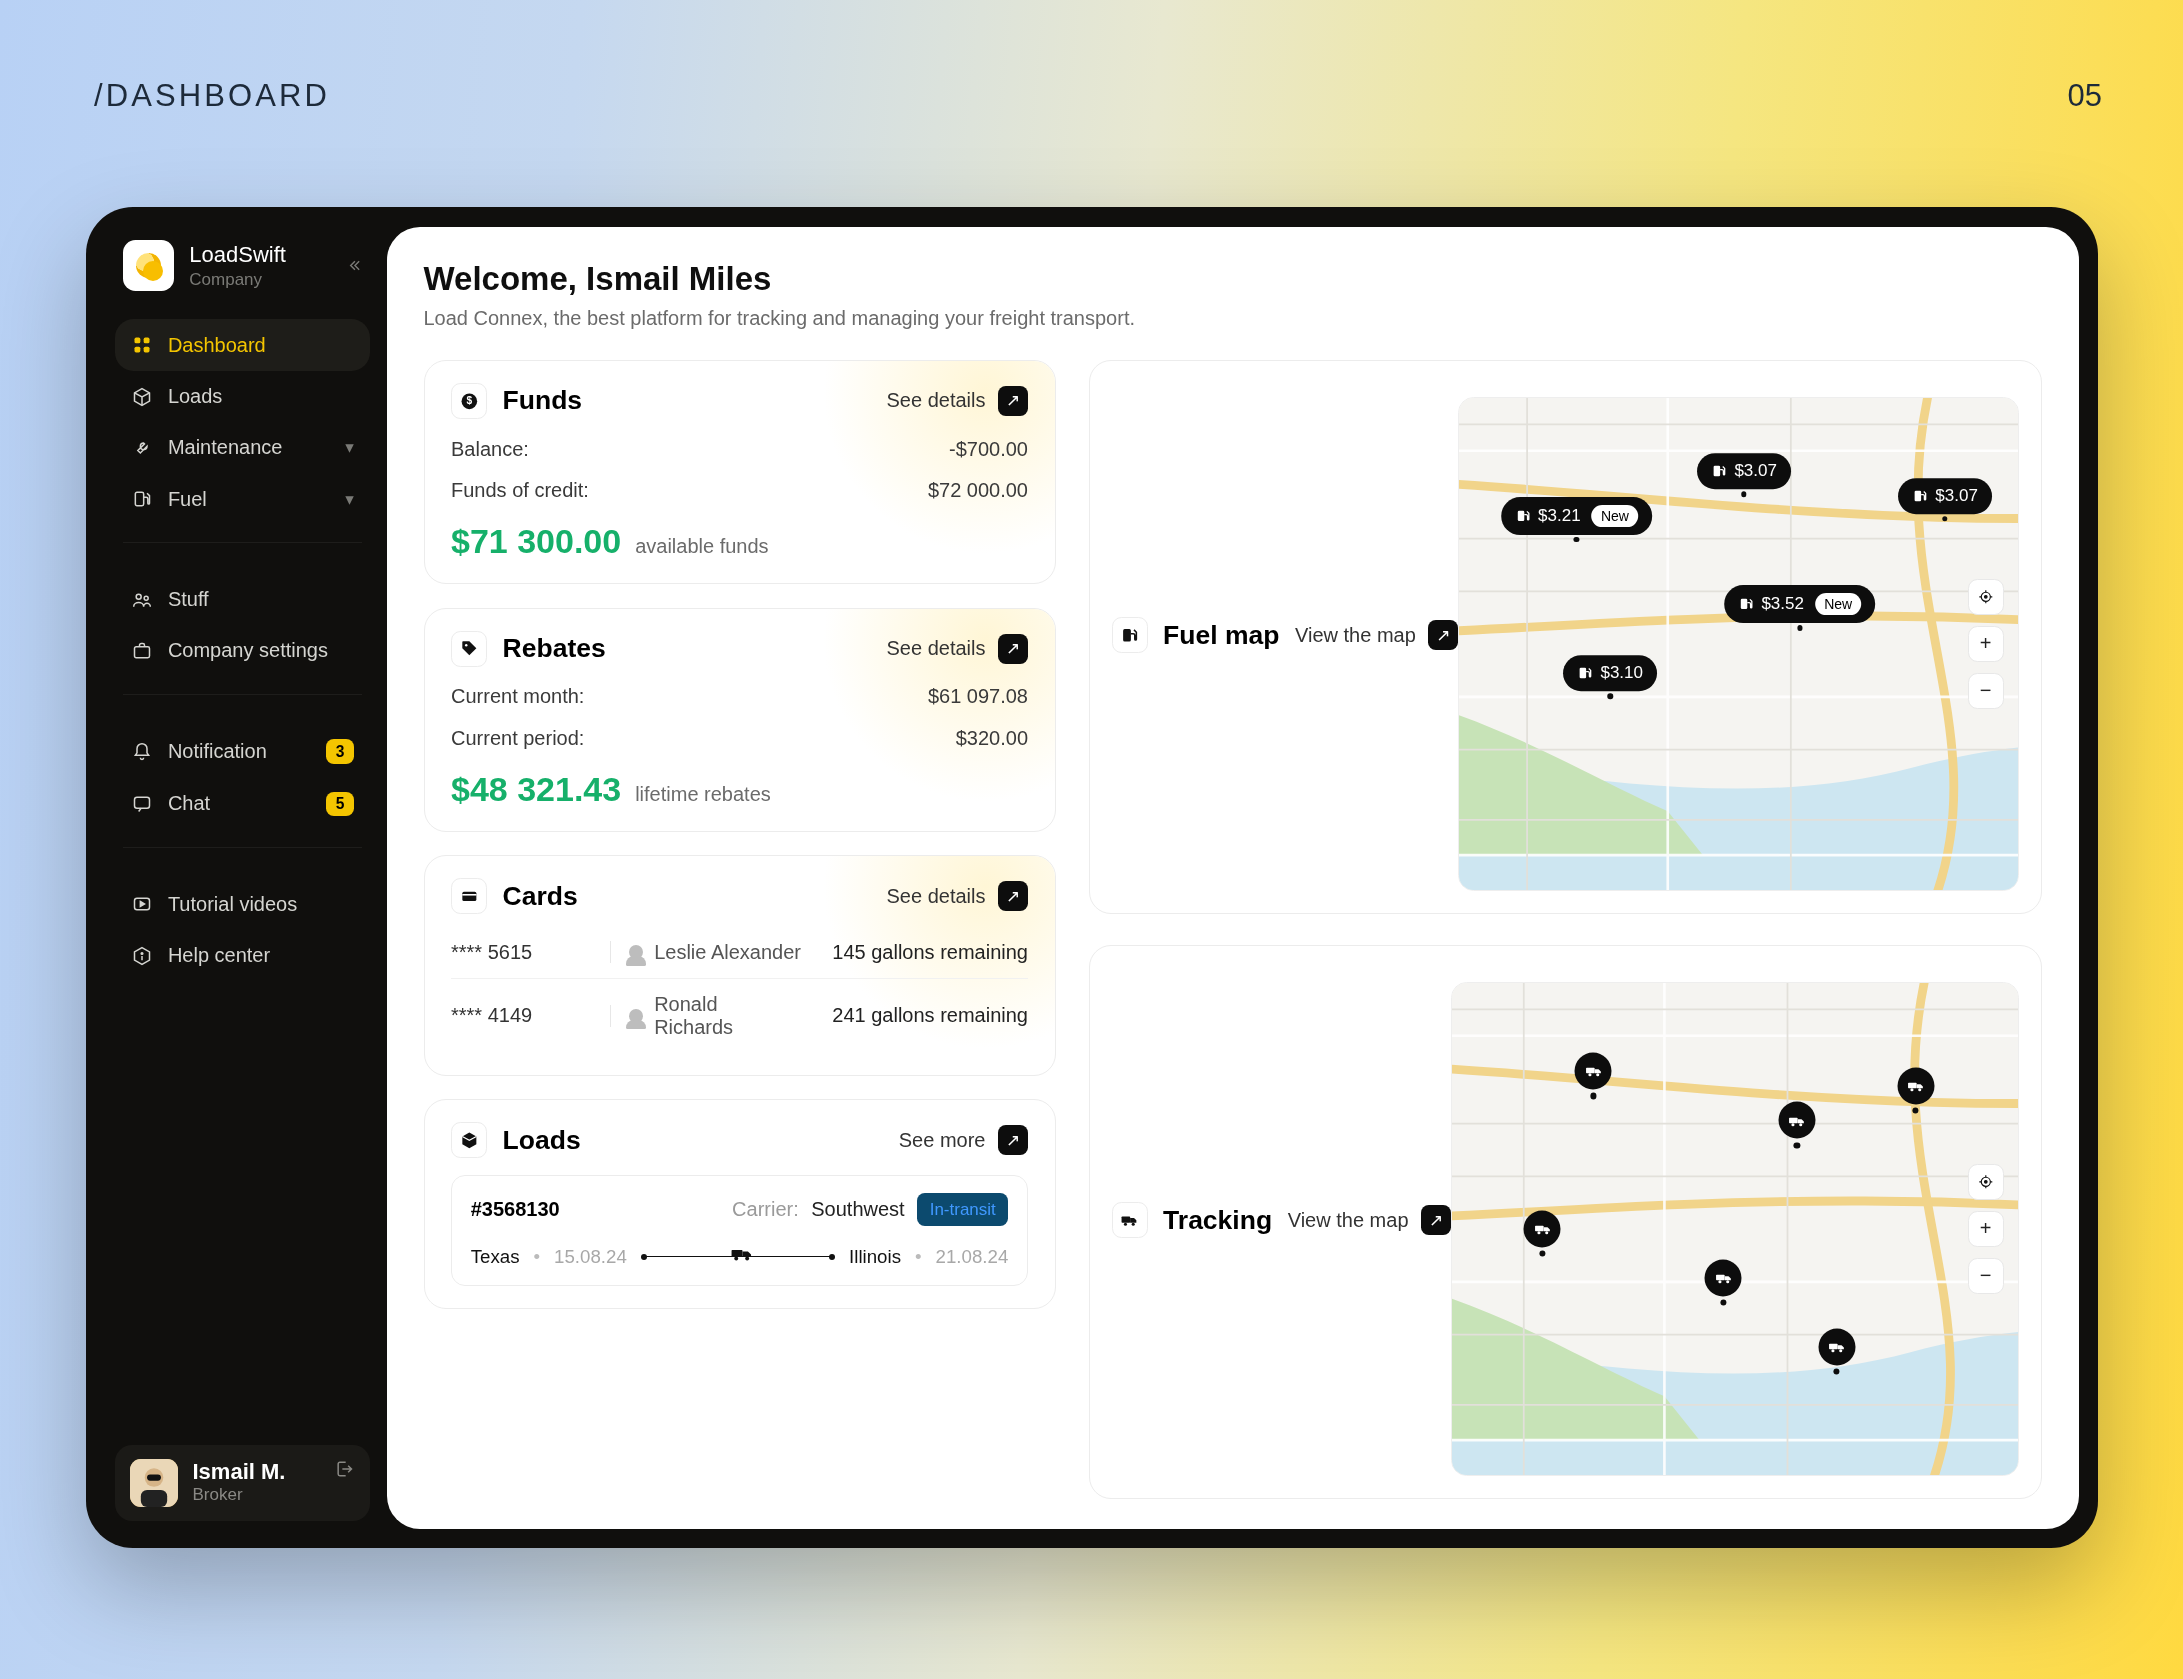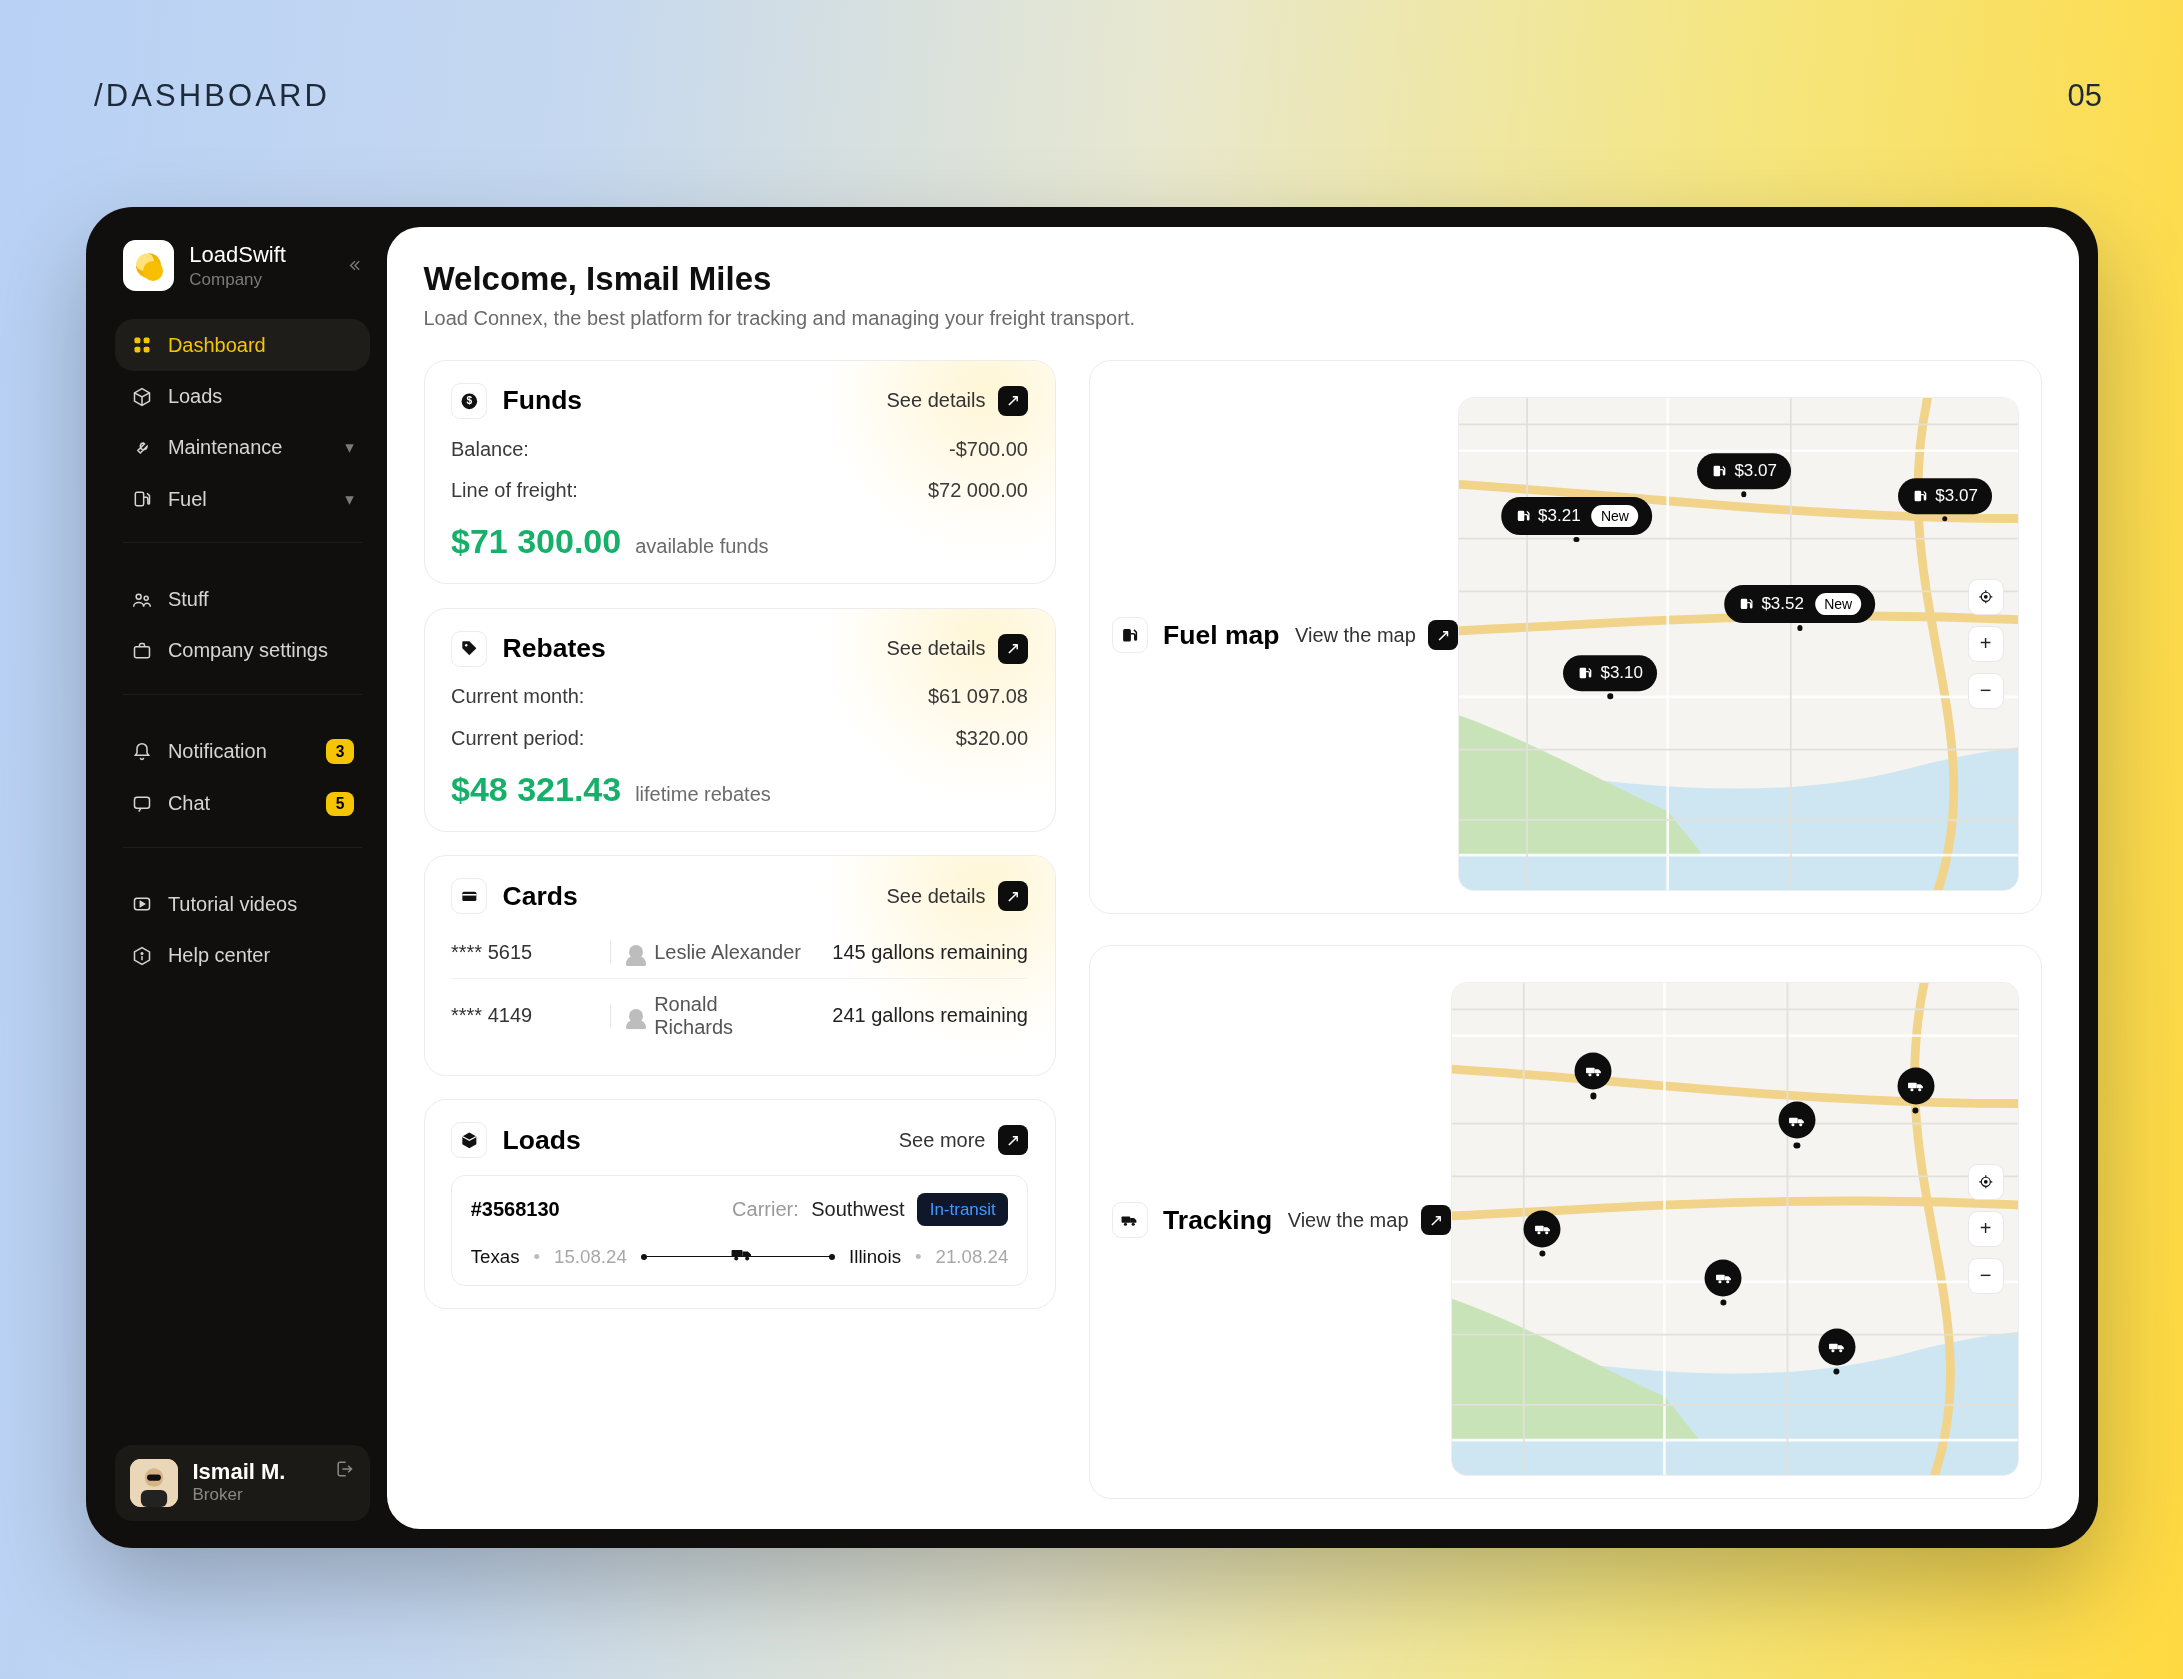--- a/index.html
+++ b/index.html
@@ -71,21 +71,21 @@
 .card-row .col2 { flex:1; display:flex; align-items:center; gap:11px; color:#555;}
 .card-row .col3 { width:226px; text-align:right; color:#222;}
 .person-ic { width:14px; height:14px; border-radius:50%; background:#bdbdbd; position:relative;}
 .person-ic::after{ content:""; position:absolute; left:-3.1px; top:11px; width:20px; height:9.4px; border-radius:7.8px 7.8px 1.6px 1.6px; background:#bdbdbd;}
 
 .load-box { border:0.8px solid #ececec; border-radius:14px; padding:17px 18.7px; margin-top:17px;}
 .load-top { display:flex; align-items:center; gap:12.5px; font-size:20px;}
 .load-top .id { font-weight:600;}
 .load-top .carrier-l { margin-left:auto; color:#9a9a9a;}
 .load-top .carrier-v { color:#222;}
-.load-top .status { color:#4098ff; background:#0f172a; padding:6.2px 12.5px; border-radius:7.8px; font-size:17px;}
+.load-top .status { color:#4098ff; background:#0c4a6e; padding:6.2px 12.5px; border-radius:7.8px; font-size:17px;}
 .route { display:flex; align-items:center; justify-content:space-between; margin-top:20px; font-size:18.7px;}
 .route .pt { display:flex; align-items:center; gap:14px;}
 .route .loc { color:#111; font-weight:500;}
 .route .date { color:#a8a8a8;}
 .route .line { flex:1; height:1.6px; background:#111; margin:0 17px; position:relative;}
 .route .line::before, .route .line::after { content:""; position:absolute; width:6.2px; height:6.2px; border-radius:50%; background:#111; top:-2.3px;}
 .route .line::before{ left:-3.1px;} .route .line::after{ right:-3.1px;}
 .route .truck { position:absolute; left:46%; top:-10px; width:23.4px; height:15.6px;}
 
 .map-card { border:0.8px solid #ececec; border-radius:22px; padding:18.7px 22px 22px 22px; height:554px; display:flex; flex-direction:row;}
@@ -289,21 +289,21 @@
             <div class="action">
               <span>See details</span>
               <span class="arrow-btn">↗</span>
             </div>
           </div>
           <div class="row-line">
               <span>Balance:</span>
               <span>-$700.00</span>
             </div>
           <div class="row-line">
-              <span>Line of freight:</span>
+              <span>Funds of credit:</span>
               <span>$72 000.00</span>
             </div>
           <div class="big-val">
               <span class="v">$71 300.00</span>
               <span class="lbl">available funds</span>
             </div>
         </section>
 
         <section class="card bg-accent">
           <div class="card-head">

